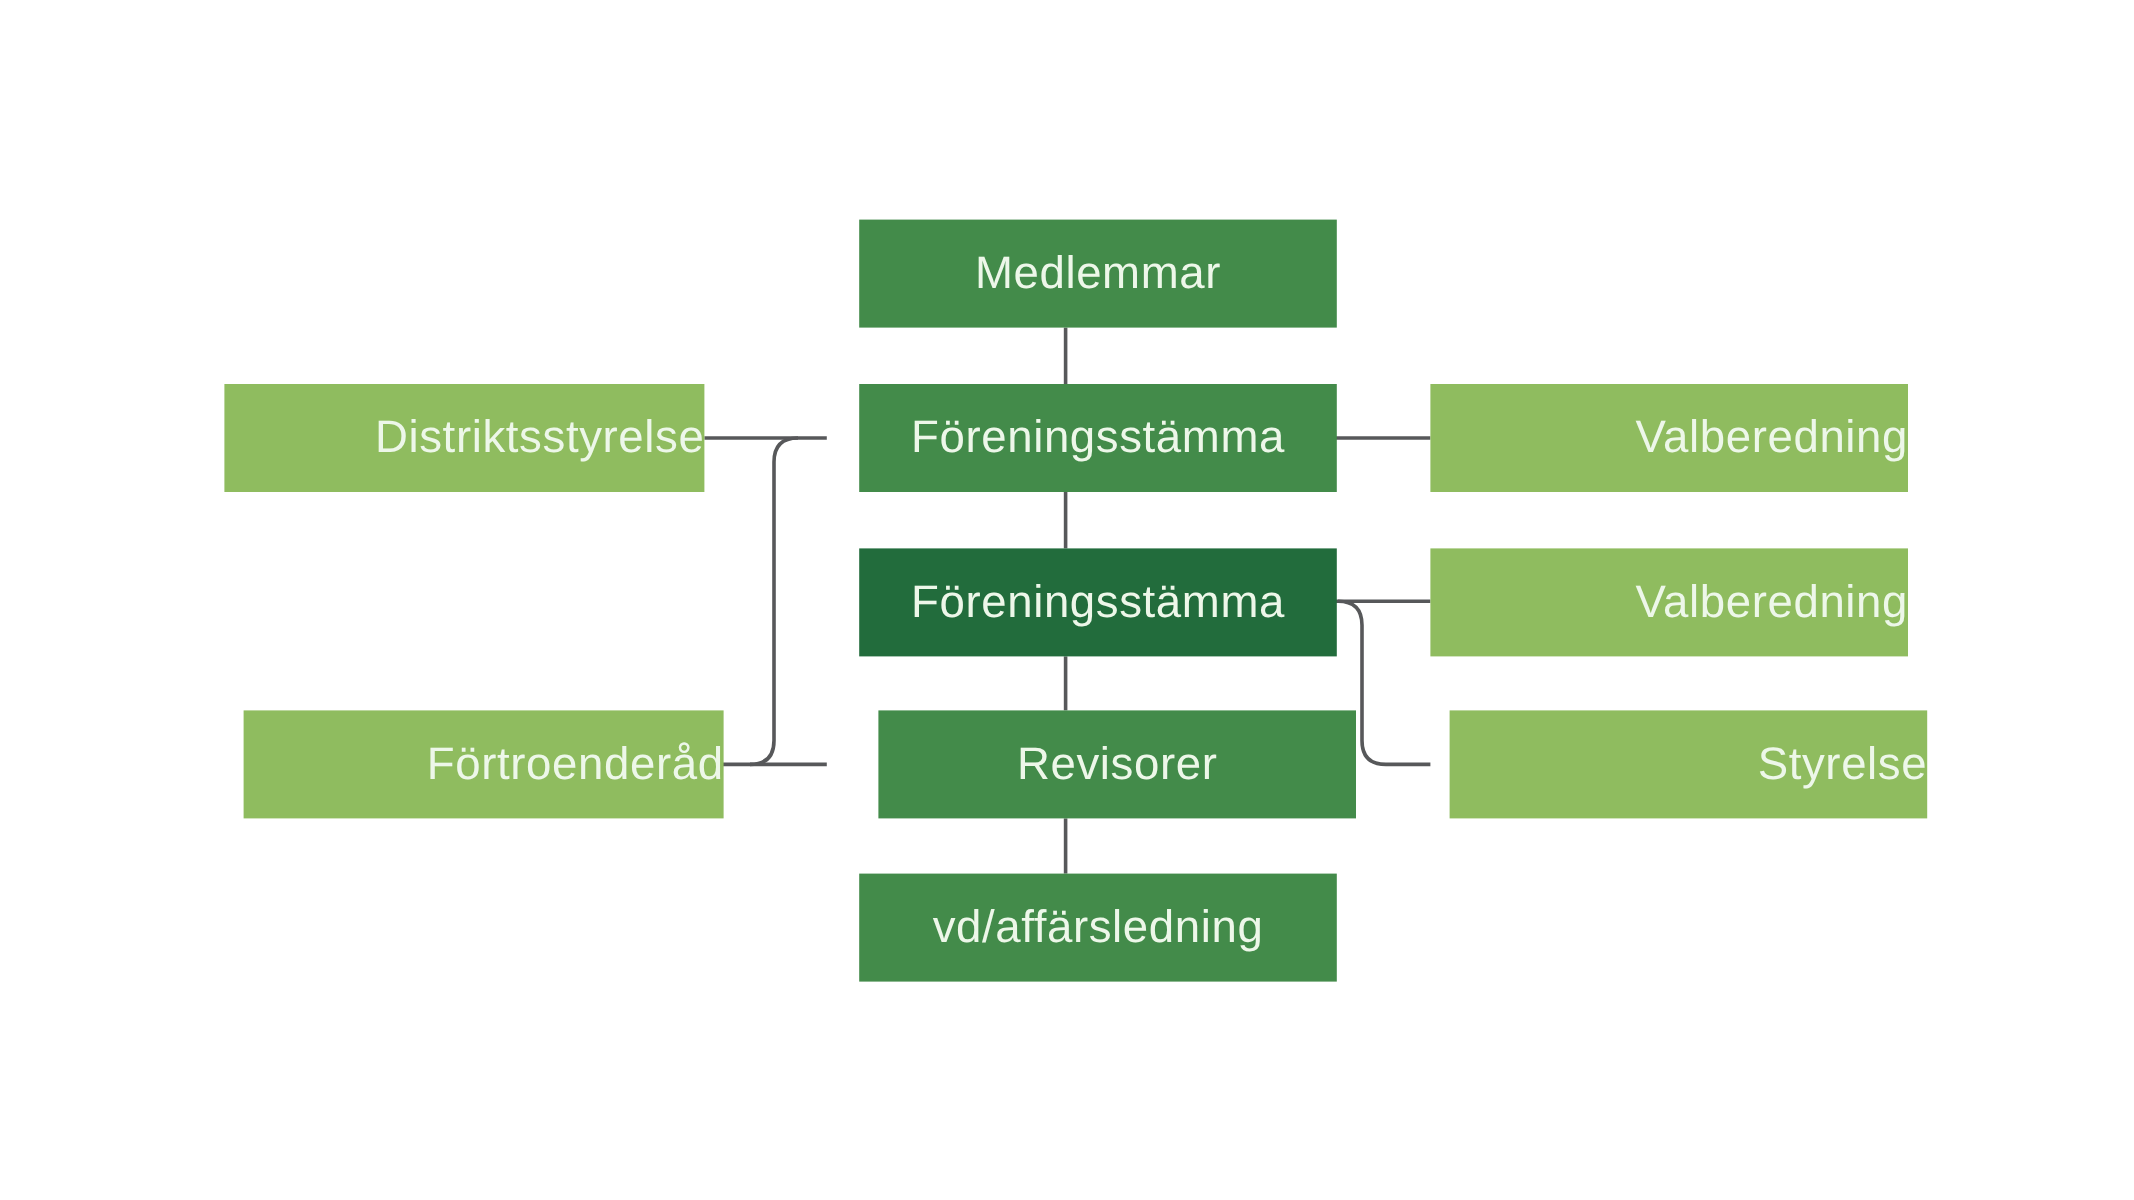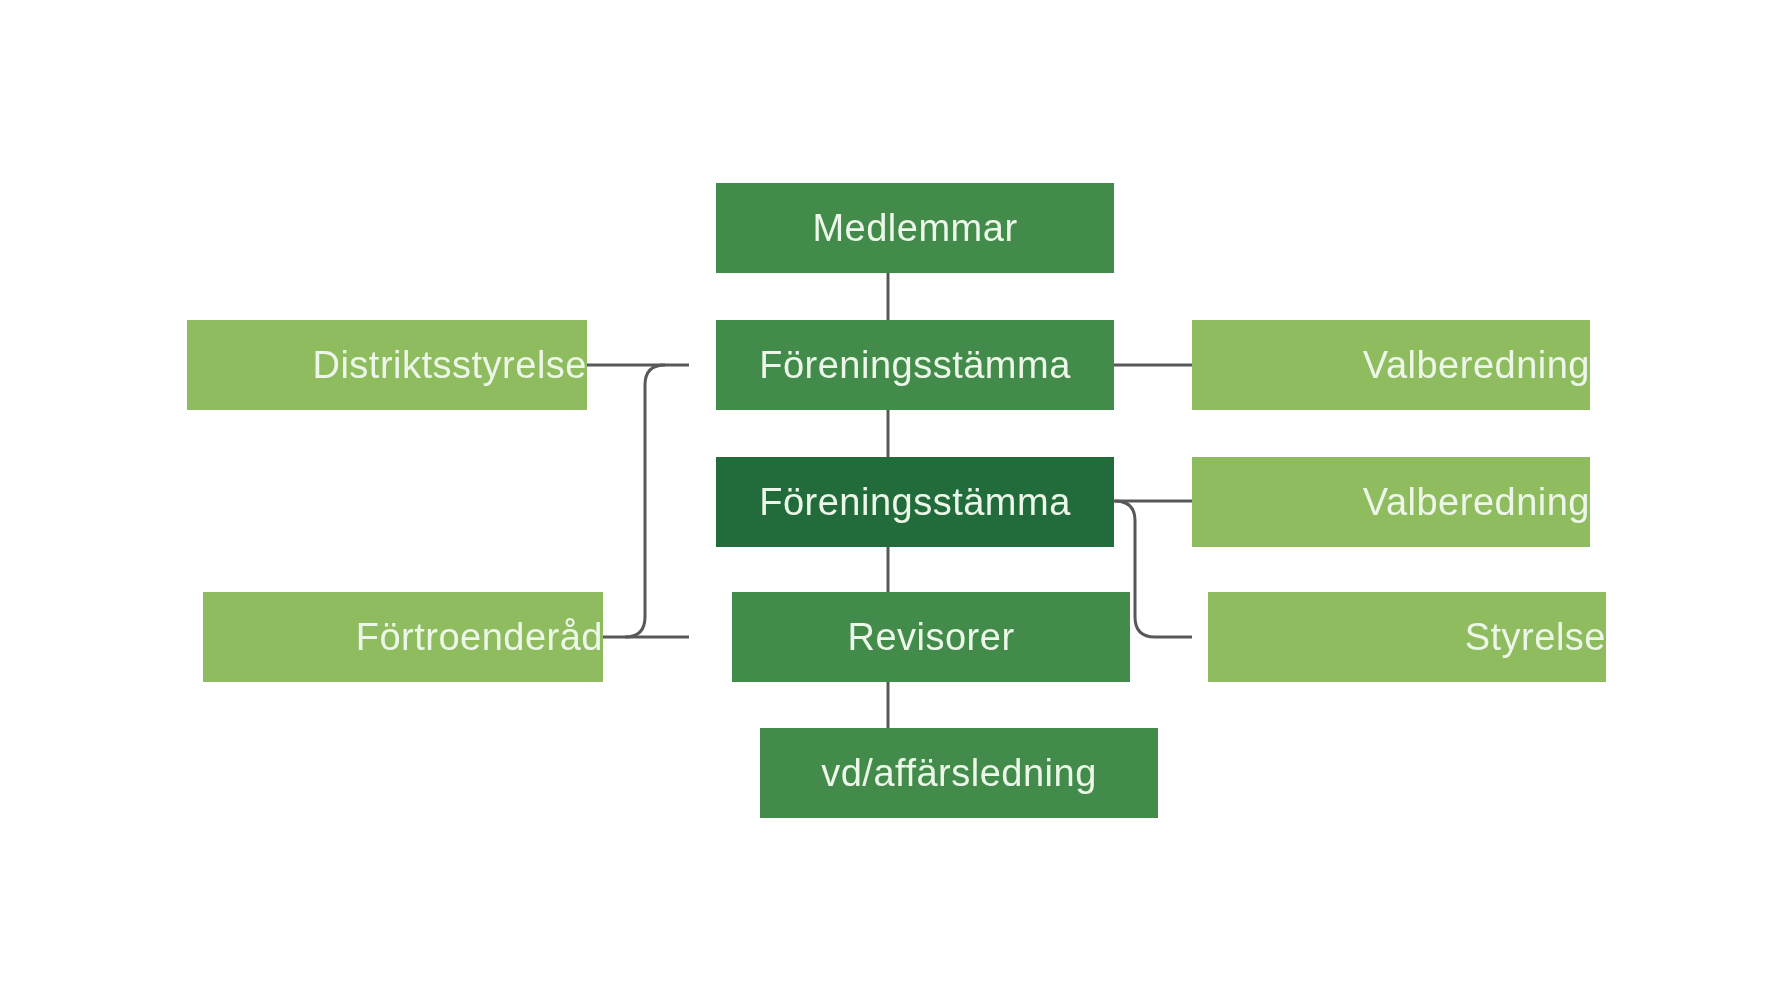--- a/index.html
+++ b/index.html
@@ -46,21 +46,21 @@
   
   .col-left   { left: 187px; width: 400px; }
   .col-center { left: 716px; }
   .col-right  { left: 1192px; }
 
   
   .row-1 { top: 183px; }
   .row-2 { top: 320px; }
   .row-3 { top: 457px; }
   .row-4 { top: 592px; margin-left: 16px; }
-  .row-5 { top: 728px; margin-left: 44px; }
+  .row-5 { top: 728px; }
 </style>
 </head>
 <body>
 
 <div class="canvas">
 
   <svg class="connectors" viewBox="0 0 1778 1000" xmlns="http://www.w3.org/2000/svg" fill="none" stroke="var(--line)" stroke-width="3">
 
     <path d="M888 273 L888 320"></path>
     <path d="M888 410 L888 457"></path>

